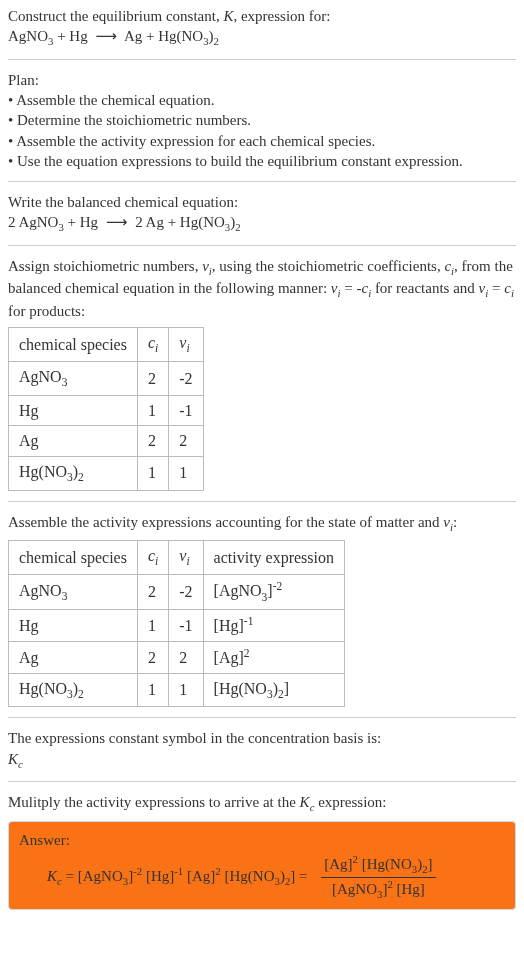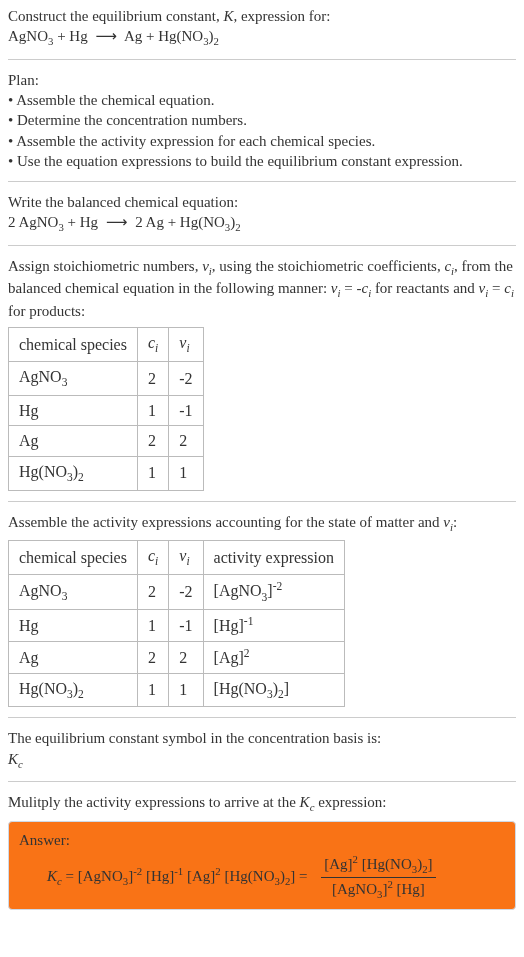--- a/index.html
+++ b/index.html
@@ -69,21 +69,21 @@
   <div class="nowrap">
     AgNO<span class="sub">3</span> + Hg <span class="arrow">⟶</span> Ag + Hg(NO<span class="sub">3</span>)<span class="sub">2</span>
   </div>
 </div>
 
 <hr>
 
 <div>
   <div>Plan:</div>
   <div>• <span>Assemble the chemical equation.</span></div>
-  <div>• <span>Determine the concentration numbers.</span></div>
+  <div>• <span>Determine the stoichiometric numbers.</span></div>
   <div>• <span>Assemble the activity expression for each chemical species.</span></div>
   <div>• <span>Use the equation expressions to build the equilibrium constant expression.</span></div>
 </div>
 
 <hr>
 
 <div>
   <div>Write the balanced chemical equation:</div>
   <div class="nowrap">
     2 AgNO<span class="sub">3</span> + Hg <span class="arrow">⟶</span> 2 Ag + Hg(NO<span class="sub">3</span>)<span class="sub">2</span>
@@ -165,21 +165,21 @@
       <td>1</td>
       <td>[Hg(NO<span class="sub">3</span>)<span class="sub">2</span>]</td>
     </tr>
   </tbody>
     </table>
 </div>
 
 <hr>
 
 <div>
-  <div>The equilibrium constant symbol in the concentration basis is:</div>
+  <div>The expressions constant symbol in the concentration basis is:</div>
   <div><span class="it">K<span class="sub">c</span></span></div>
 </div>
 
 <hr>
 
 <div>
   <div>
     Mulitply the activity expressions to arrive at the <span class="it">K<span class="sub">c</span></span> expression:
   </div>
 </div>

